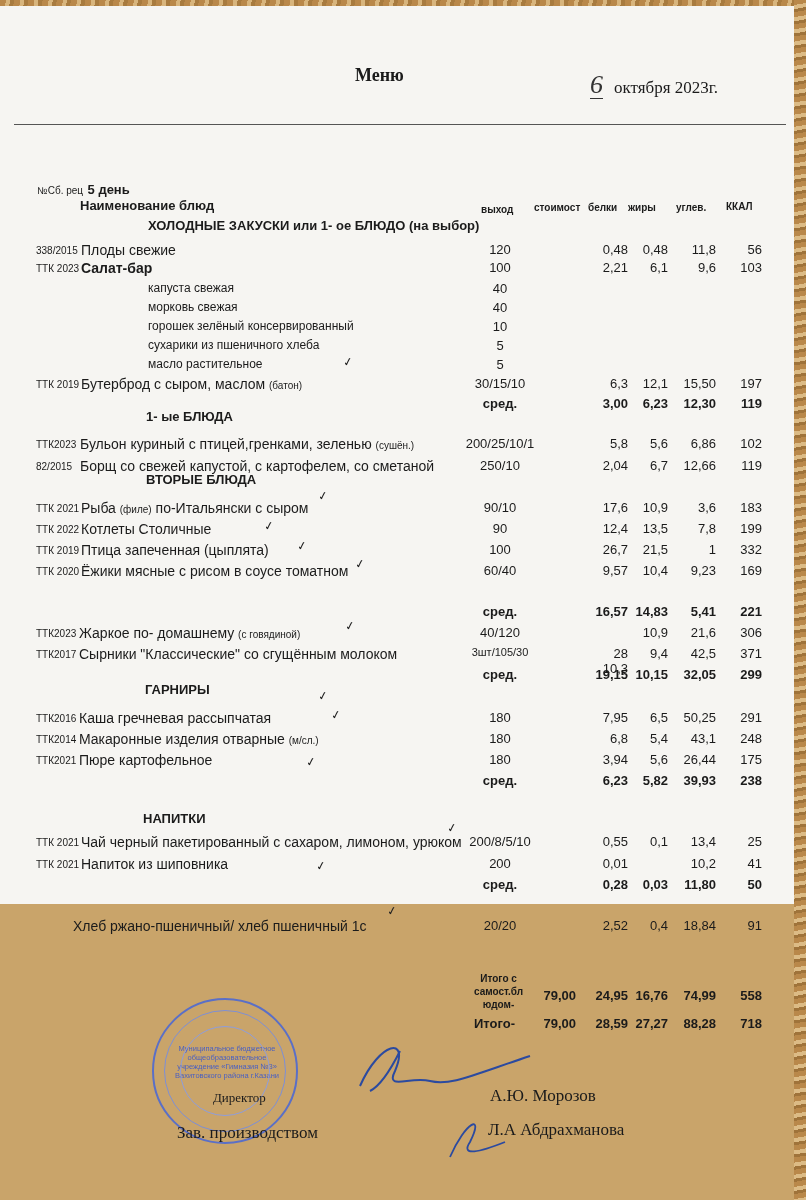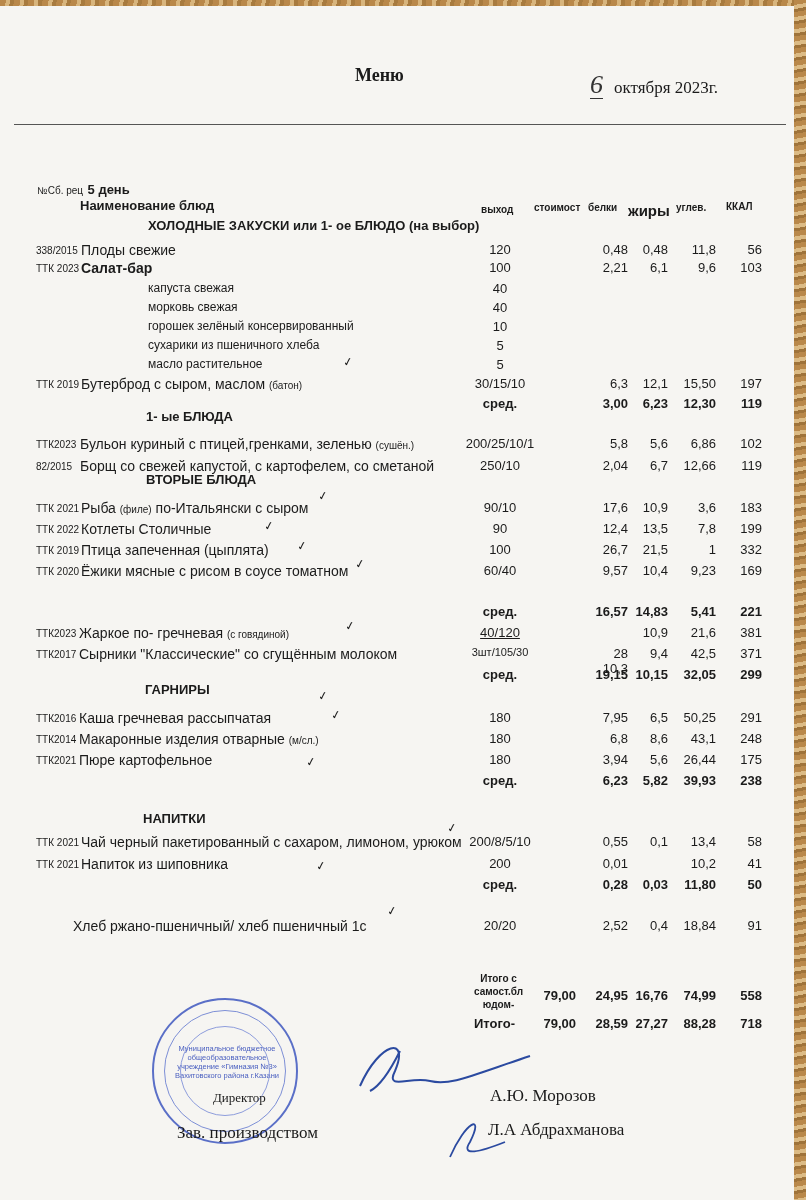--- a/index.html
+++ b/index.html
@@ -7,21 +7,21 @@
     width:806px; height:1200px; position:relative; overflow:hidden;
     background:#c9a46a;
     font-family:"Liberation Sans", sans-serif;
     color:#1b1b1b;
   }
   .wood-top { position:absolute; left:0; top:0; width:806px; height:8px;
     background:repeating-linear-gradient(100deg,#b9884a 0 6px,#d8b57d 6px 10px,#a87b3f 10px 14px); }
   .wood-right { position:absolute; right:0; top:0; width:12px; height:1200px;
     background:repeating-linear-gradient(170deg,#b9884a 0 5px,#dcbb85 5px 9px,#9f733a 9px 12px); }
   .paper {
-    position:absolute; left:0; top:6px; width:794px; height:1194px;
+    position:absolute; left:0; top:6px; width:794px; height:898px;
     background:#f6f5f2;
   }
   .abs { position:absolute; white-space:nowrap; }
   .serif { font-family:"Liberation Serif", serif; }
   .title1 { left:355px; top:59px; font-size:18px; font-weight:bold; }
   .title2 { left:256px; top:80px; font-size:18px; font-weight:bold; }
   .date-num { left:590px; top:66px; font-size:26px; font-style:italic; color:#333; font-family:"Liberation Serif", serif; border-bottom:1.5px solid #333; line-height:26px; }
   .date-rest { left:614px; top:72px; font-size:17px; }
   .hr { left:14px; top:118px; width:772px; height:1px; background:#555; }
 
@@ -56,21 +56,21 @@
   <div class="abs hr"></div>
 
   <div class="abs" style="left:37px;top:174px;">
     <span class="small">№Сб. рец</span>
     <span class="txt bold">5 день</span>
   </div>
   <div class="abs txt bold" style="left:80px;top:192px;">Наименование  блюд</div>
   <div class="abs bold" style="left:481px;top:198px;font-size:10px;">выход</div>
   <div class="abs bold" style="left:534px;top:196px;font-size:10px;">стоимост</div>
   <div class="abs bold" style="left:588px;top:196px;font-size:10px;">белки</div>
-  <div class="abs bold" style="left:628px;top:196px;font-size:15px;">жиры</div>
+  <div class="abs bold" style="left:628px;top:196px;font-size:10px;">жиры</div>
   <div class="abs bold" style="left:676px;top:196px;font-size:10px;">углев.</div>
   <div class="abs bold" style="left:726px;top:195px;font-size:10px;">ККАЛ</div>
 
   <div class="abs txt bold" style="left:148px;top:212px;">ХОЛОДНЫЕ  ЗАКУСКИ  или 1- ое БЛЮДО (на выбор)</div>
   <div class="abs txt bold" style="left:146px;top:403px;">1- ые БЛЮДА</div>
   <div class="abs txt bold" style="left:146px;top:466px;">ВТОРЫЕ  БЛЮДА</div>
   <div class="abs txt bold" style="left:145px;top:676px;">ГАРНИРЫ</div>
   <div class="abs txt bold" style="left:143px;top:805px;">НАПИТКИ</div>
 
   <div id="rows">
@@ -184,26 +184,26 @@
       </div>
       <div>
         <div class="ctr c-out bold" style="top:598px;">сред.</div>
         <div class="num c-b bold" style="top:598px;">16,57</div>
         <div class="num c-z bold" style="top:598px;">14,83</div>
         <div class="num c-u bold" style="top:598px;">5,41</div>
         <div class="num c-k bold" style="top:598px;">221</div>
       </div>
       <div>
         <div class="abs small" style="left:36px;top:622px;">ТТК2023</div>
-        <div class="abs" style="left:79px;top:619px;font-size:14px;"><span>Жаркое по- гречневая</span> <span class="small">(с говядиной)</span></div>
-        <div class="ctr c-out " style="top:619px;text-decoration:underline;">40/120</div>
+        <div class="abs" style="left:79px;top:619px;font-size:14px;"><span>Жаркое по- домашнему</span> <span class="small">(с говядиной)</span></div>
+        <div class="ctr c-out " style="top:619px;">40/120</div>
         <div class="num c-b " style="top:619px;margin-top:36px;">10,3</div>
         <div class="num c-z " style="top:619px;">10,9</div>
         <div class="num c-u " style="top:619px;">21,6</div>
-        <div class="num c-k " style="top:619px;">381</div>
+        <div class="num c-k " style="top:619px;">306</div>
       </div>
       <div>
         <div class="abs small" style="left:36px;top:643px;">ТТК2017</div>
         <div class="abs" style="left:79px;top:640px;font-size:14px;"><span>Сырники "Классические" со сгущённым молоком</span></div>
         <div class="ctr c-out " style="top:640px;font-size:11px;">3шт/105/30</div>
         <div class="num c-b " style="top:640px;">28</div>
         <div class="num c-z " style="top:640px;">9,4</div>
         <div class="num c-u " style="top:640px;">42,5</div>
         <div class="num c-k " style="top:640px;">371</div>
       </div>
@@ -221,21 +221,21 @@
         <div class="num c-b " style="top:704px;">7,95</div>
         <div class="num c-z " style="top:704px;">6,5</div>
         <div class="num c-u " style="top:704px;">50,25</div>
         <div class="num c-k " style="top:704px;">291</div>
       </div>
       <div>
         <div class="abs small" style="left:36px;top:728px;">ТТК2014</div>
         <div class="abs" style="left:79px;top:725px;font-size:14px;"><span>Макаронные изделия отварные</span> <span class="small">(м/сл.)</span></div>
         <div class="ctr c-out " style="top:725px;">180</div>
         <div class="num c-b " style="top:725px;">6,8</div>
-        <div class="num c-z " style="top:725px;">8,6</div>
+        <div class="num c-z " style="top:725px;">5,4</div>
         <div class="num c-u " style="top:725px;">43,1</div>
         <div class="num c-k " style="top:725px;">248</div>
       </div>
       <div>
         <div class="abs small" style="left:36px;top:749px;">ТТК2021</div>
         <div class="abs" style="left:79px;top:746px;font-size:14px;"><span>Пюре картофельное</span></div>
         <div class="ctr c-out " style="top:746px;">180</div>
         <div class="num c-b " style="top:746px;">3,94</div>
         <div class="num c-z " style="top:746px;">5,6</div>
         <div class="num c-u " style="top:746px;">26,44</div>
@@ -248,21 +248,21 @@
         <div class="num c-u bold" style="top:767px;">39,93</div>
         <div class="num c-k bold" style="top:767px;">238</div>
       </div>
       <div>
         <div class="abs small" style="left:36px;top:831px;">ТТК 2021</div>
         <div class="abs" style="left:81px;top:828px;font-size:14px;"><span>Чай черный пакетированный с сахаром, лимоном, урюком</span></div>
         <div class="ctr c-out " style="top:828px;">200/8/5/10</div>
         <div class="num c-b " style="top:828px;">0,55</div>
         <div class="num c-z " style="top:828px;">0,1</div>
         <div class="num c-u " style="top:828px;">13,4</div>
-        <div class="num c-k " style="top:828px;">58</div>
+        <div class="num c-k " style="top:828px;">25</div>
       </div>
       <div>
         <div class="abs small" style="left:36px;top:853px;">ТТК 2021</div>
         <div class="abs" style="left:81px;top:850px;font-size:14px;"><span>Напиток из шиповника</span></div>
         <div class="ctr c-out " style="top:850px;">200</div>
         <div class="num c-b " style="top:850px;">0,01</div>
         <div class="num c-u " style="top:850px;">10,2</div>
         <div class="num c-k " style="top:850px;">41</div>
       </div>
       <div>

